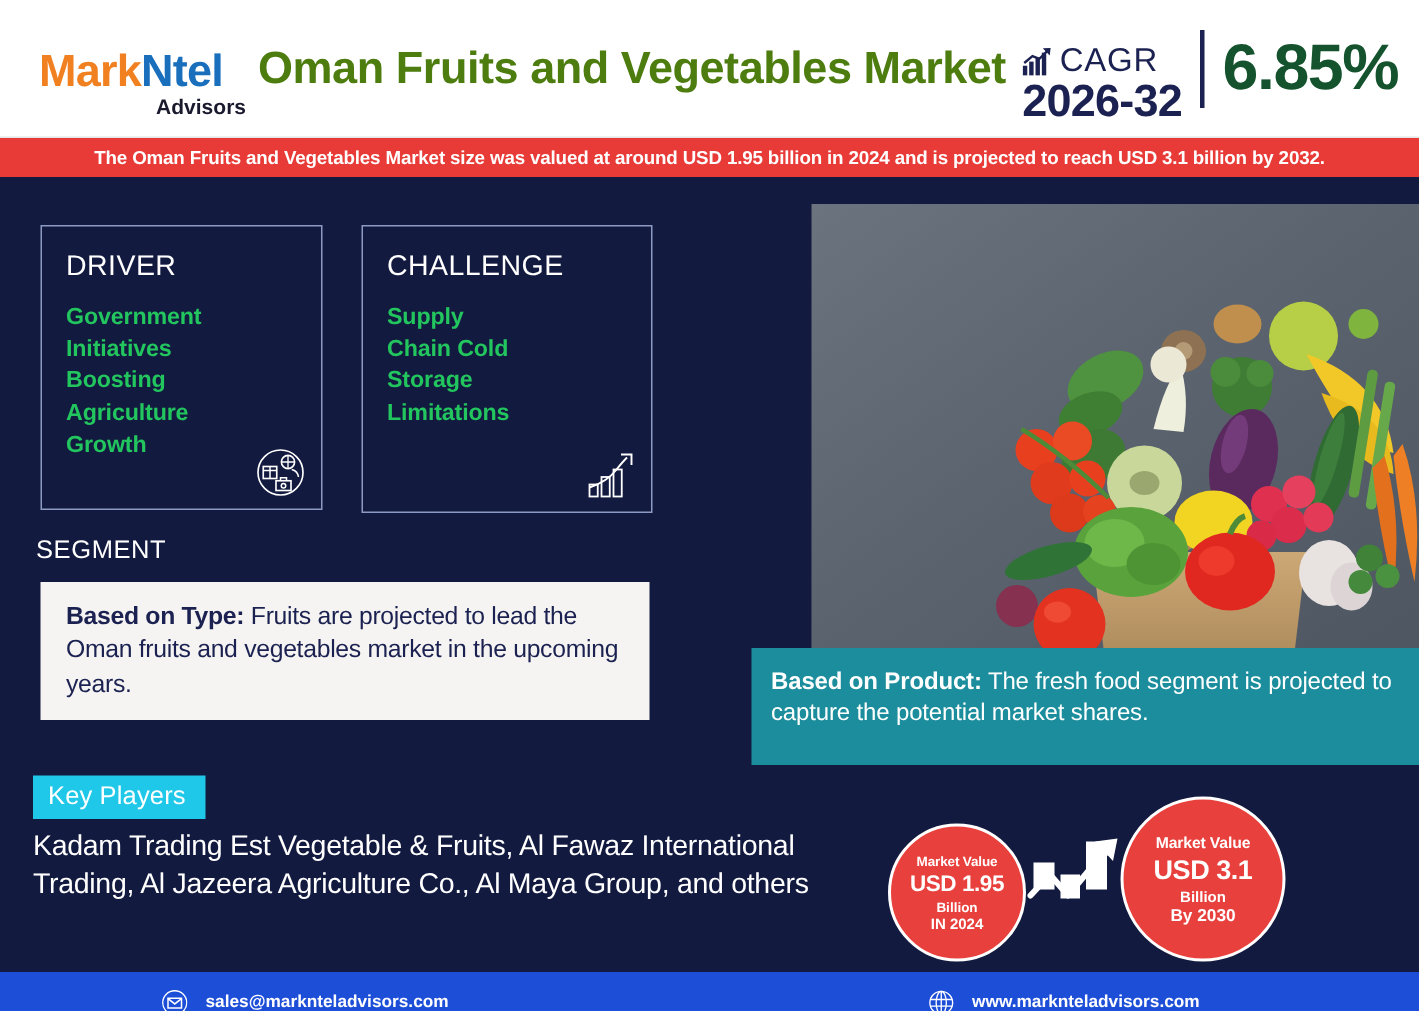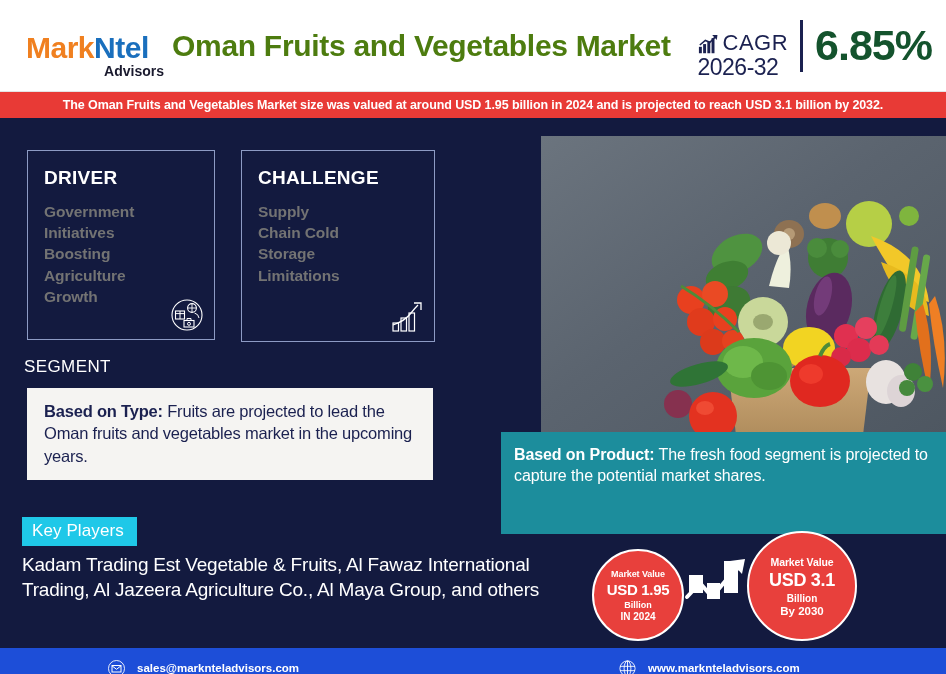--- a/index.html
+++ b/index.html
@@ -43,21 +43,21 @@
     flex:0 0 auto;display:flex;align-items:center;margin-right:14px;
   }
   .cagr-block{
     color:#1b2150;line-height:1.0;text-align:left;
     padding-right:12px;
     margin-top:20px;
   }
   .cagr-top{display:flex;align-items:flex-end;gap:3px;}
   .cagr-icon{width:22px;height:20px;display:block;}
   .cagr-label{font-size:22px;letter-spacing:0.5px;font-weight:400;}
-  .cagr-years{font-size:23px;font-weight:normal;letter-spacing:-0.5px;margin-top:2px;}
+  .cagr-years{font-size:30px;font-weight:bold;letter-spacing:-0.5px;margin-top:2px;}
   .cagr-div{width:3px;height:52px;background:#1b2150;margin-right:12px;}
   .cagr-value{font-size:43px;font-weight:bold;color:#14532d;letter-spacing:-1px;}
 
   
   .banner{
     position:absolute;left:0;top:92px;width:946px;height:26px;
     background:#e83a36;color:#ffffff;
     font-size:12.5px;font-weight:bold;
     display:flex;align-items:center;justify-content:center;
     letter-spacing:-0.1px;
@@ -75,25 +75,25 @@
   
   .card{
     position:absolute;
     border:1px solid #8d9bc4;
     box-sizing:border-box;
     padding:16px 14px 10px 16px;
   }
   .card-driver{left:27px;top:150px;width:188px;height:190px;}
   .card-challenge{left:241px;top:150px;width:194px;height:192px;}
   .card-title{
-    color:#ffffff;font-size:19px;font-weight:bold;letter-spacing:0.3px;
+    color:#ffffff;font-size:19px;font-weight:normal;letter-spacing:0.3px;
     margin:0 0 12px 0;
   }
   .card-text{
-    color:#737373;font-size:15.5px;font-weight:bold;line-height:1.37;
+    color:#22c55e;font-size:15.5px;font-weight:bold;line-height:1.37;
     letter-spacing:-0.1px;white-space:pre-line;
   }
   .card-icon{position:absolute;right:10px;bottom:8px;width:34px;height:32px;}
   .card-icon svg{display:block;width:100%;height:100%;}
 
   
   .segment-label{
     position:absolute;left:24px;top:357px;
     color:#ffffff;font-size:17px;letter-spacing:0.4px;
   }
@@ -103,21 +103,21 @@
     box-sizing:border-box;
     padding:12px 14px 10px 17px;
   }
   .segment-text{
     color:#1b2150;font-size:16.5px;line-height:1.35;letter-spacing:-0.2px;
   }
   .segment-text b{font-weight:bold;}
 
   
   .product-box{
-    position:absolute;left:501px;top:432px;width:445px;height:102px;
+    position:absolute;left:501px;top:432px;width:445px;height:78px;
     background:#1c8d9c;
     box-sizing:border-box;
     padding:12px 14px 10px 13px;
   }
   .product-text{
     color:#ffffff;font-size:16px;line-height:1.33;letter-spacing:-0.1px;
   }
   .product-text b{font-weight:bold;}
 
   

